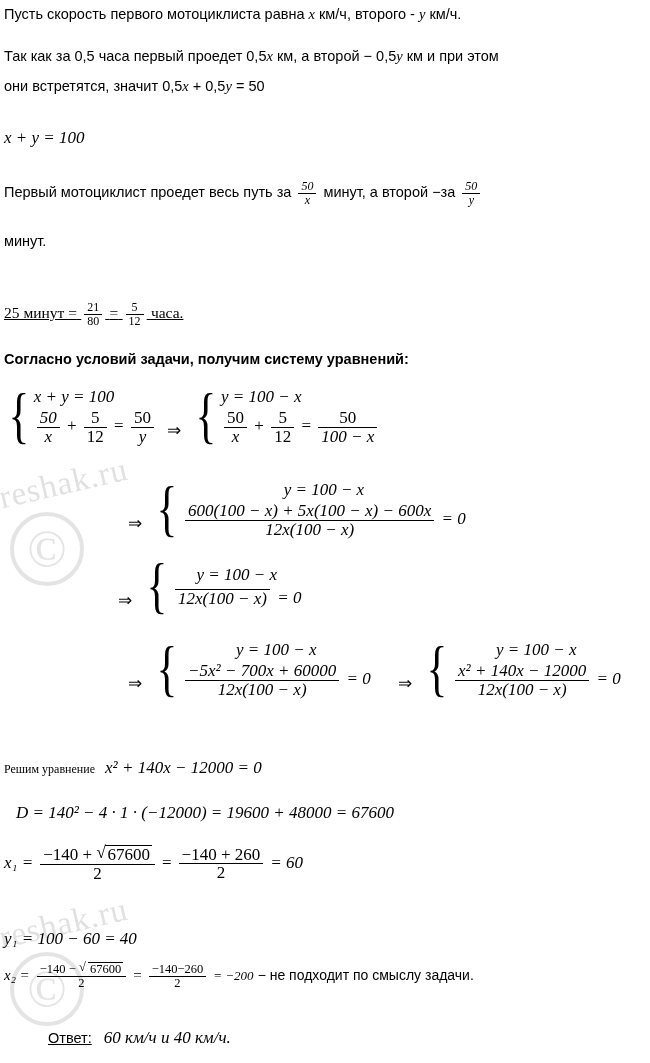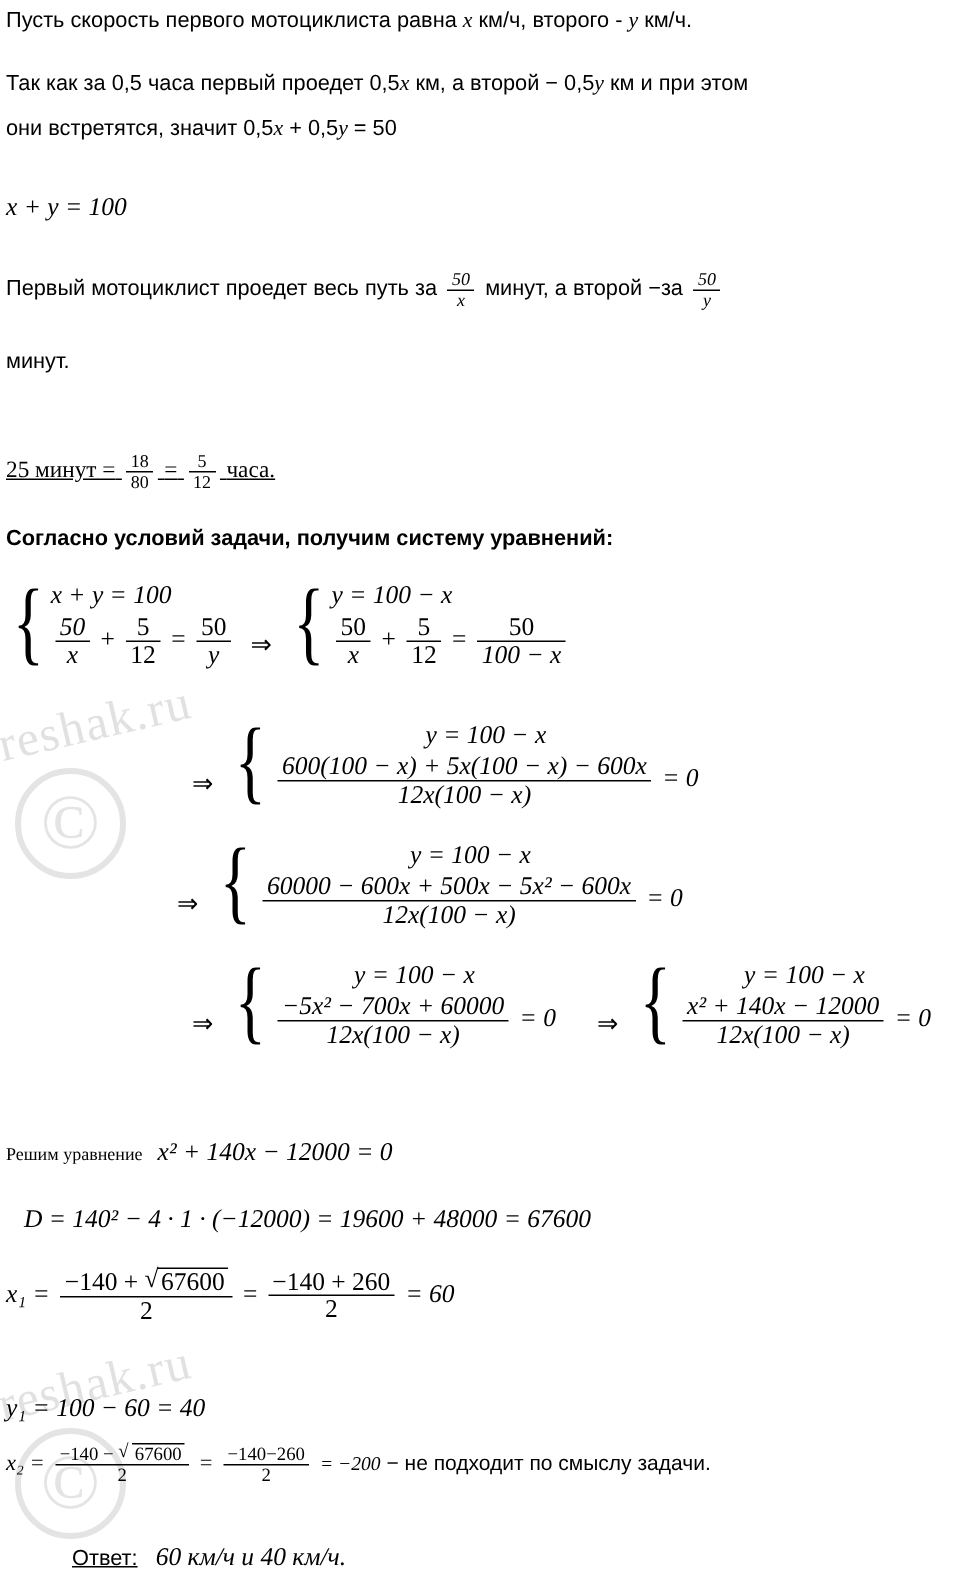--- a/index.html
+++ b/index.html
@@ -163,21 +163,21 @@
     <span class="frac small-frac">
       <span class="num it">50</span>
       <span class="den it">y</span>
     </span>
   </div>
   <div class="line" style="left:4px; top:232px;">минут.</div>
 
   <div class="line" style="left:4px; top:301px; font-size:15.5px;text-decoration:underline;">
     <span class="serif">25 минут =</span>
     <span class="frac small-frac">
-      <span class="num">18</span>
+      <span class="num">21</span>
       <span class="den">80</span>
     </span>
     <span class="serif">=</span>
     <span class="frac small-frac">
       <span class="num">5</span>
       <span class="den">12</span>
     </span>
     <span class="serif">часа.</span>
   </div>
 
@@ -249,21 +249,20 @@
   </div>
 
   <div class="line" style="left:118px; top:558px;">
     <span class="math" style="margin-right:6px;">⇒</span>
     <span class="sys">
       <span class="brace brace-tall">{</span>
       <span class="sys-rows math" style="text-align:center;">
         <span class="row it" style="text-align:center;">y = 100 − x</span>
         <span class="row">
           <span class="frac">
-            <span class="num it">60000 − 600x + 500x − 5x² − 600x</span>
             <span class="den it">12x(100 − x)</span>
           </span>
           <span class="it">= 0</span>
         </span>
       </span>
     </span>
   </div>
 
   <div class="line" style="left:128px; top:638px;">
     <span class="math" style="margin-right:6px;">⇒</span>

